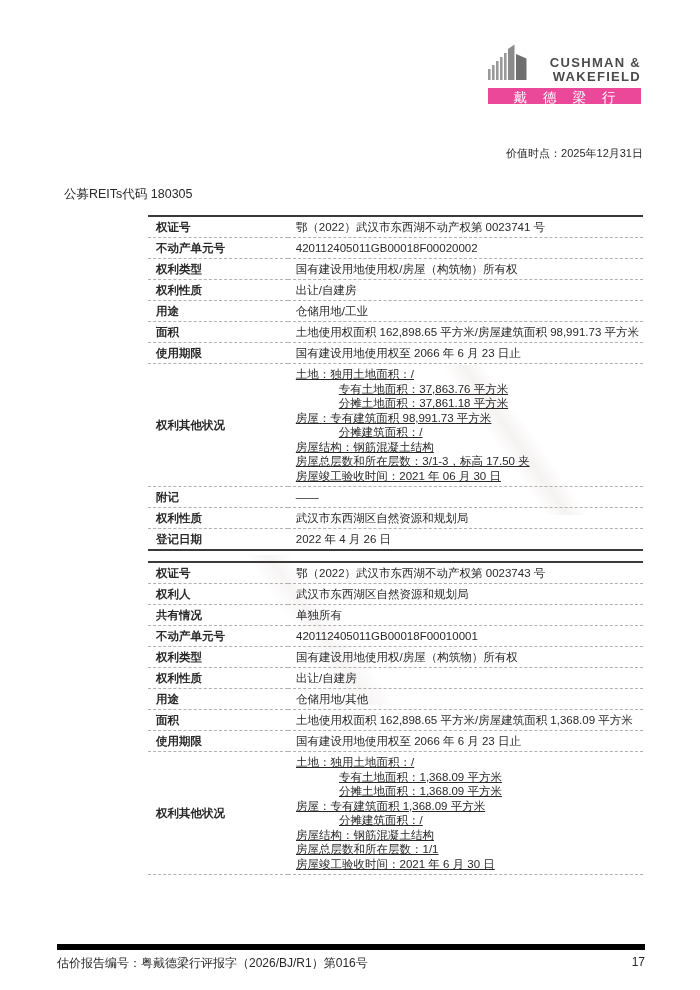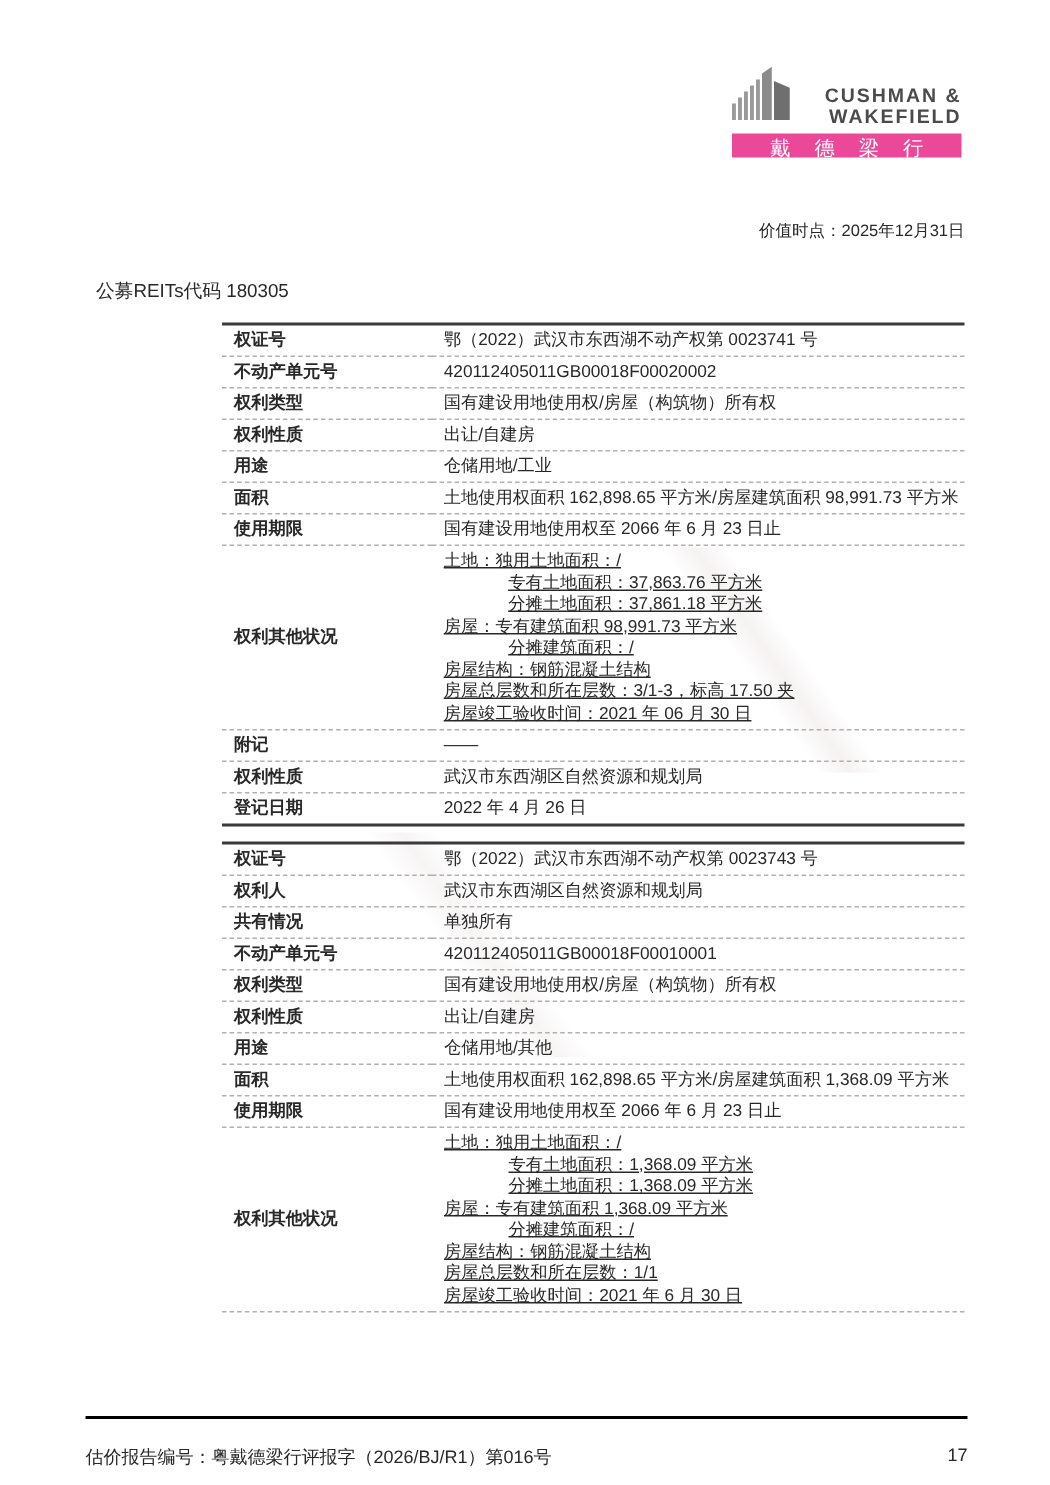--- a/index.html
+++ b/index.html
@@ -49,21 +49,21 @@
   td.val.wrap { white-space:normal; }
   td.mid { vertical-align:middle; }
   .ml .ln { line-height:14.5px; white-space:nowrap;text-decoration:underline; }
   .ml .ind { padding-left:43px; }
   .tbl1 { top:215px; }
   .tbl2 { top:561px; }
 
   
   .footer {
     position:absolute; left:57px; top:944px; width:588px;
-    border-top:2px solid #000000; padding-top:17px;
+    border-top:6px solid #000000; padding-top:5px;
     display:flex; justify-content:space-between;
     font-size:12px;
   }
 
   
   .wm { position:absolute; pointer-events:none; }
   .wm1 { left:430px; top:365px; width:170px; height:150px;
     background:linear-gradient(55deg, transparent 42%, rgba(206,190,188,0.20) 50%, transparent 58%); }
   .wm2 { left:225px; top:555px; width:190px; height:150px;
     background:linear-gradient(55deg, transparent 42%, rgba(206,190,188,0.16) 50%, transparent 58%); }

